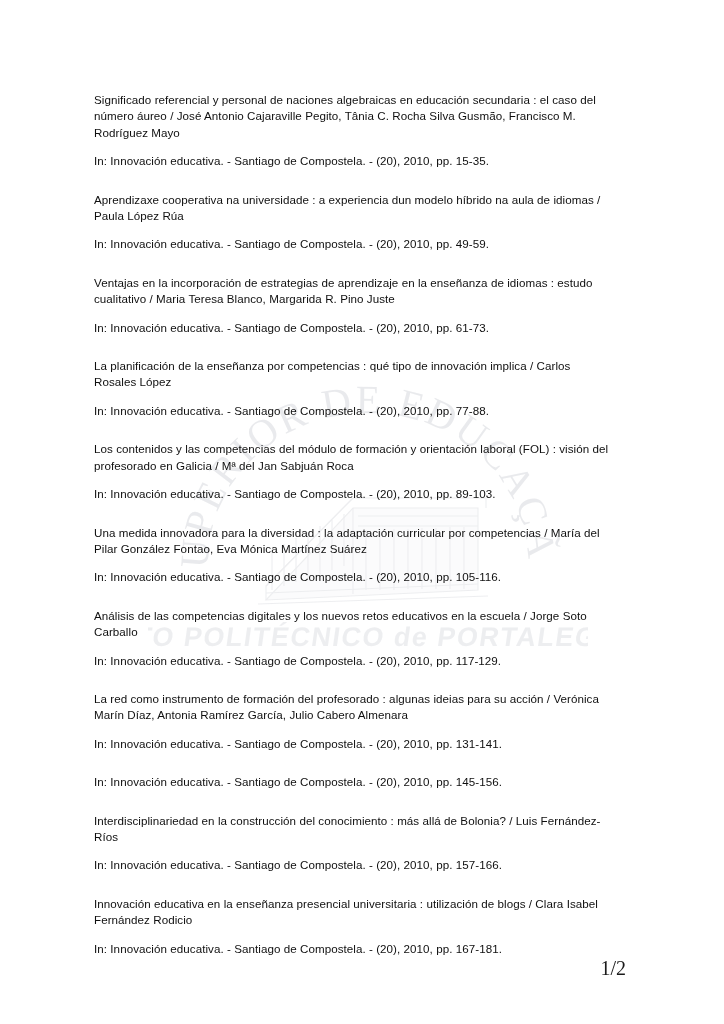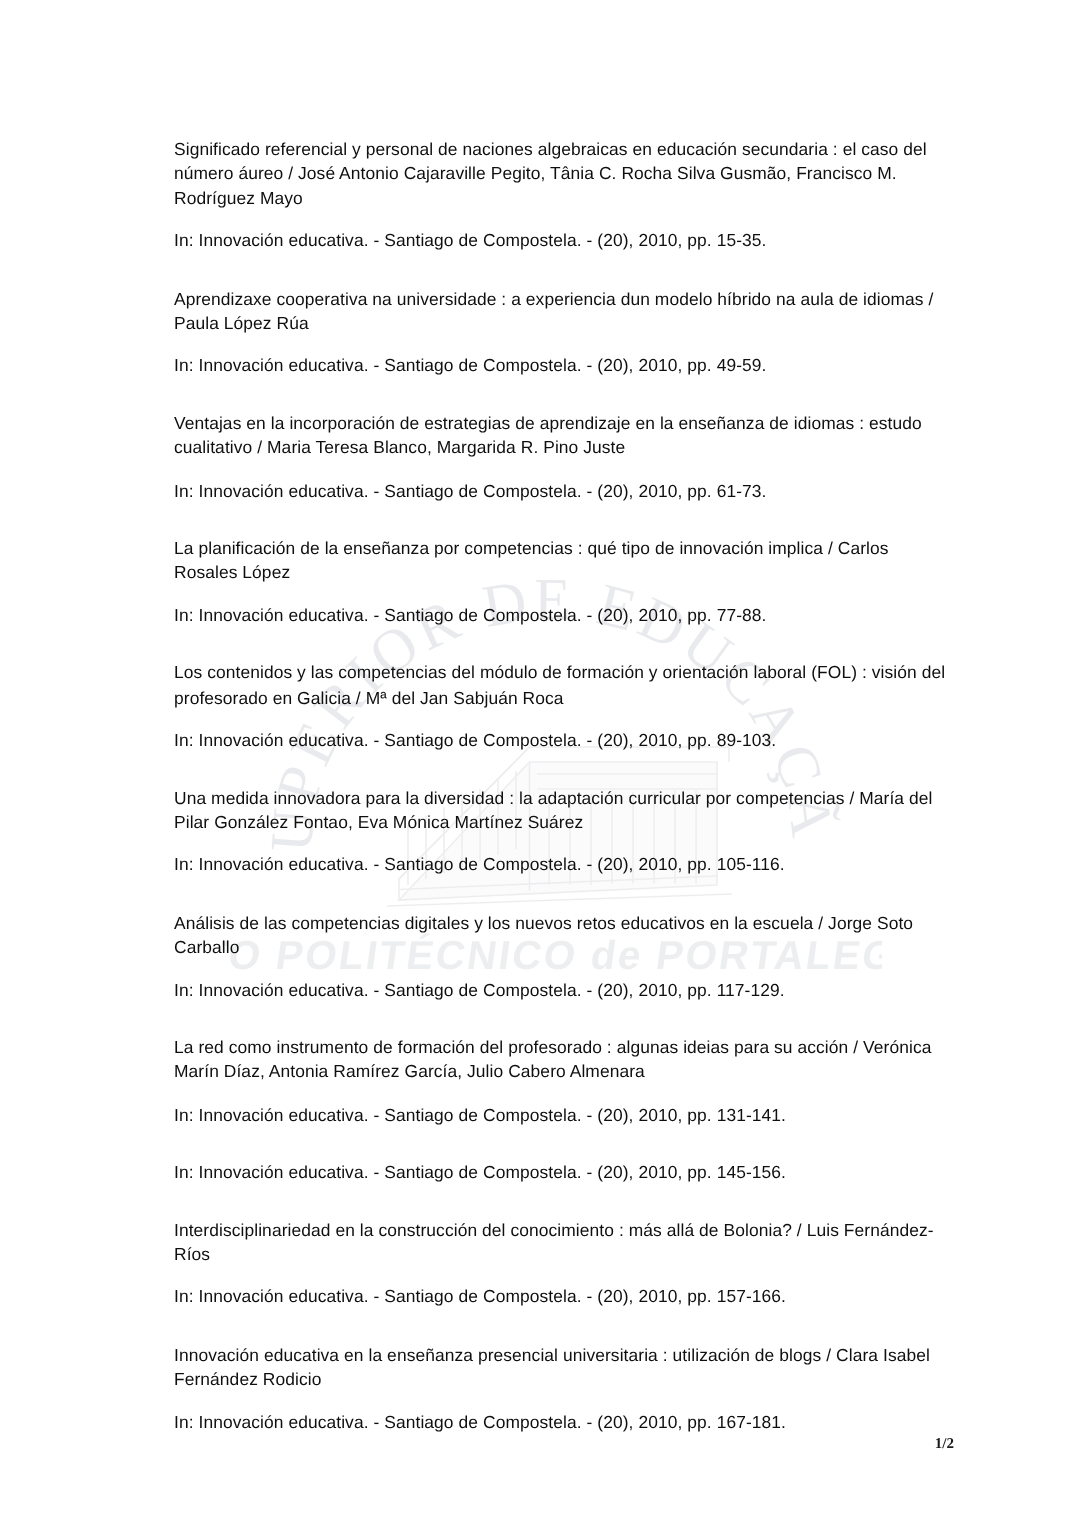--- a/index.html
+++ b/index.html
@@ -25,48 +25,47 @@
     height: 320px;
     pointer-events: none;
     z-index: 0;
     opacity: 0.30;
   }
   .watermark svg { display: block; width: 100%; height: 100%; }
 
   
   .content {
     position: absolute;
-    left: 116px;
+    left: 94px;
     top: 92px;
     width: 520px;
     z-index: 2;
   }
   .entry {
     margin-bottom: 22px;
   }
   .entry-title,
   .entry-source {
     font-size: 11.6px;
     line-height: 16.4px;
     color: #0f0f0f;
     letter-spacing: 0.005em;
     white-space: pre-wrap;
     margin: 0;
   }
   .entry-source { margin-top: 12px; }
 
   .page-number {
     position: absolute;
-    right: 88px;
+    right: 98px;
     top: 957px;
     font-family: "Liberation Serif", serif;
-    font-size: 10px;
+    font-size: 20px;
     color: #1a1a1a;
     z-index: 2;
-    font-weight: bold;
   }
 </style>
 </head>
 <body>
 
 <div class="page">
 
   <div class="watermark">
     <svg viewBox="0 0 440 320" xmlns="http://www.w3.org/2000/svg">
       <defs>

